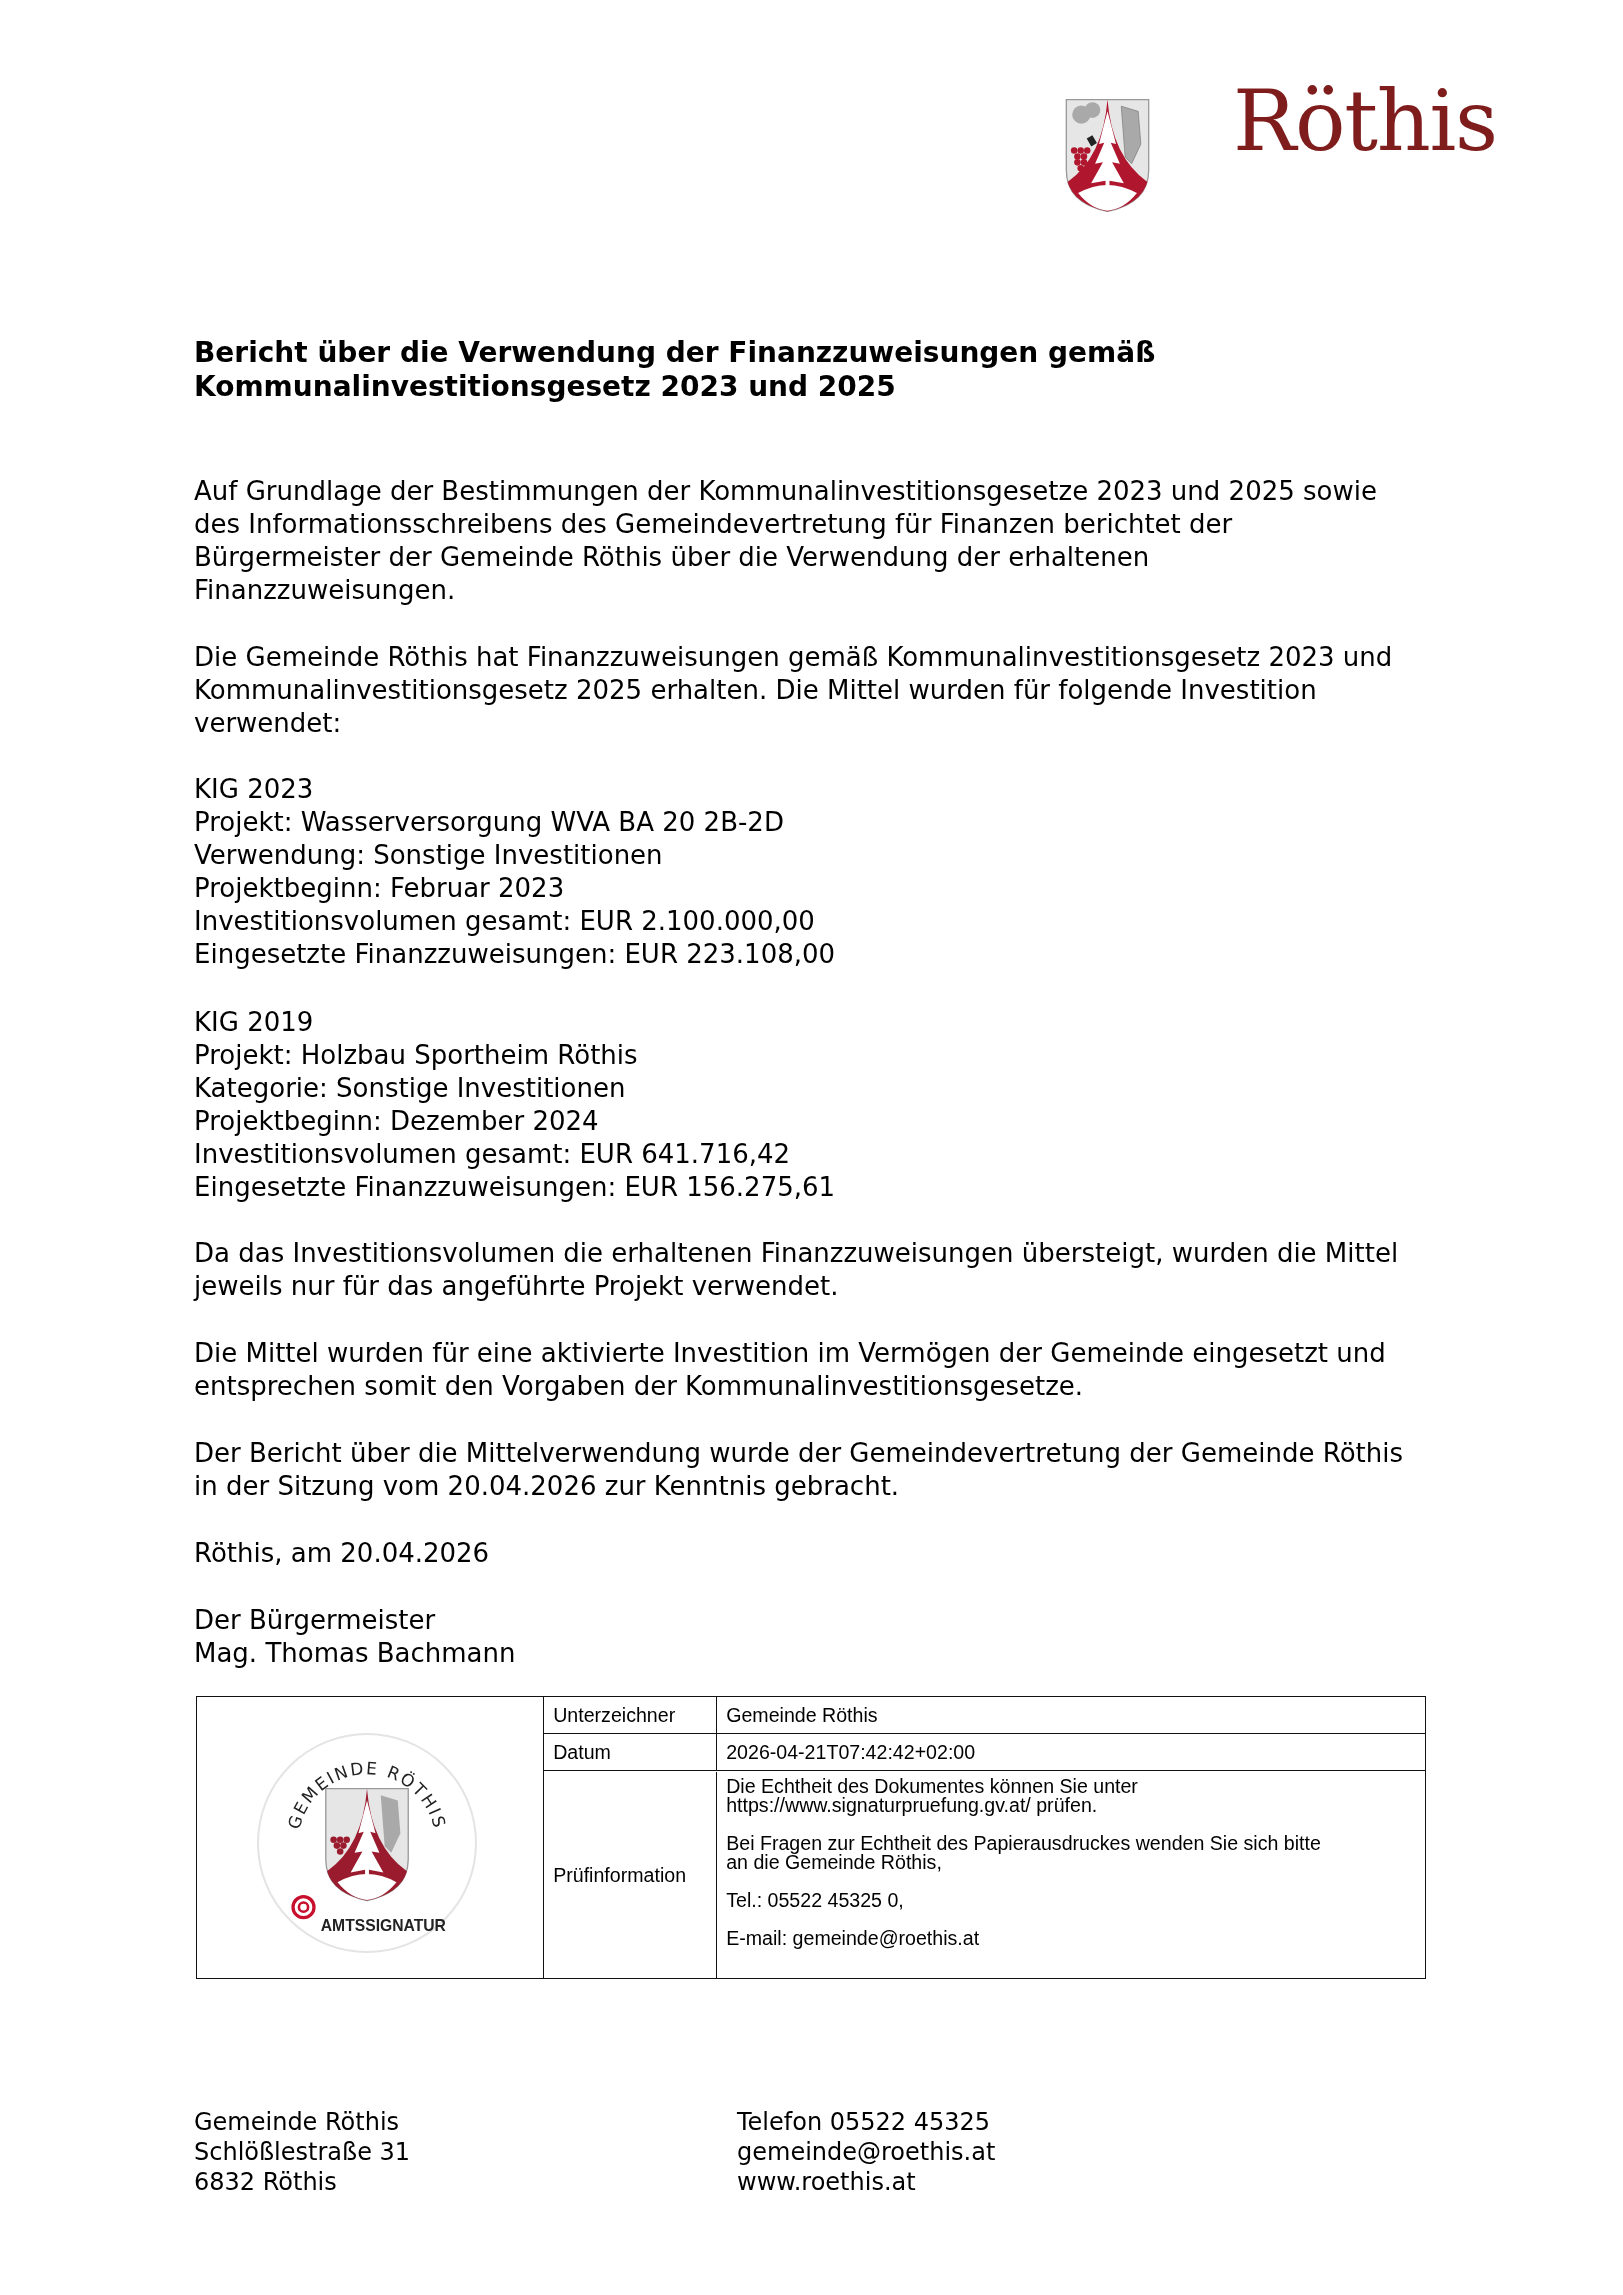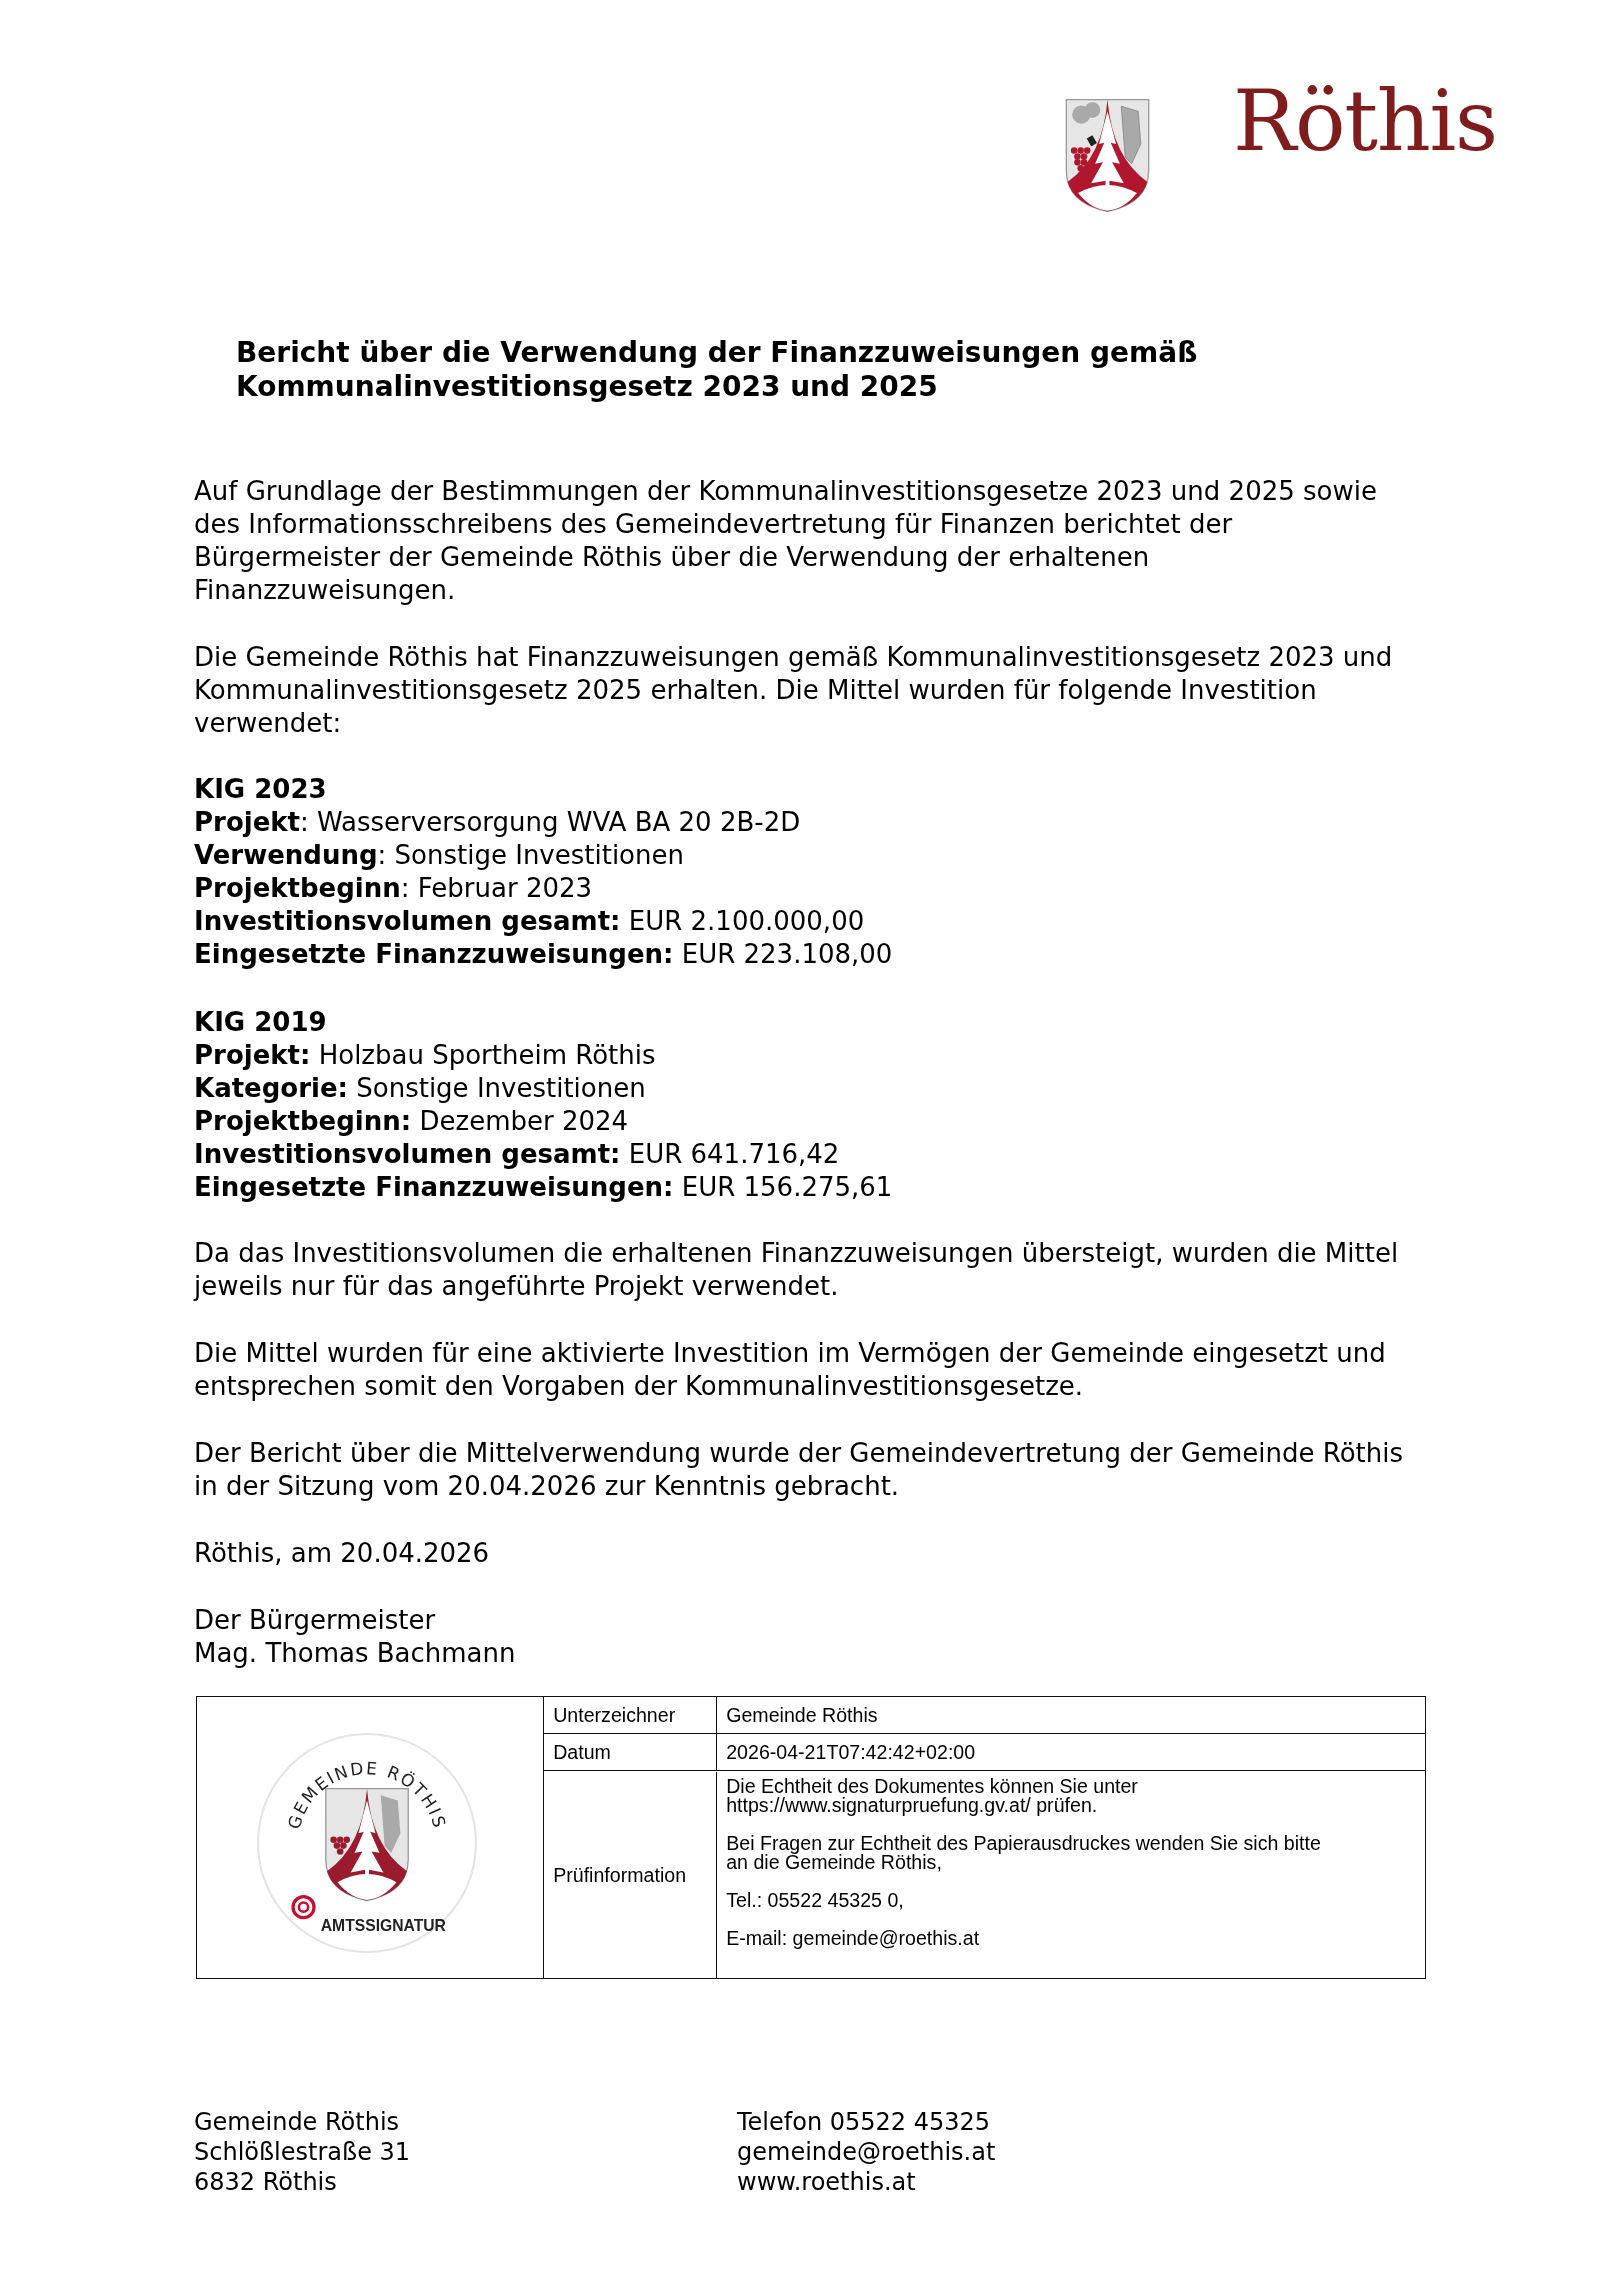--- a/index.html
+++ b/index.html
@@ -2,24 +2,24 @@
 <html style="font-size:10.5px"><head>
 <meta charset="utf-8">
 <style>
   html, body { margin:0; padding:0; background:#ffffff; }
   body { width:1623px; height:2295px; position:relative; overflow:hidden;
          font-family:"DejaVu Sans", sans-serif; color:#000; }
   .abs { position:absolute; }
   .logo-crest { left:1065px; top:98px; width:85px; height:115px; }
   .logo-word { left:1233px; top:79px; font-family:"DejaVu Serif","Liberation Serif", serif;
                font-size:84px; color:#b0172f; letter-spacing:-1.3px; line-height:1; }
-  .title { left:194px; top:336px; font-weight:bold; font-size:28px; line-height:34px;margin-left:42px; }
+  .title { left:194px; top:336px; font-weight:bold; font-size:28px; line-height:34px; }
   .para { left:194px; font-size:26px; line-height:33px; width:1276px; }
   .kig { left:194px; font-size:26px; line-height:33px; }
-  .kig b { font-weight:bold; }
+  .kig b { font-weight:normal; }
   .row { white-space:nowrap; }
   .sig-table { left:196px; top:1696px; width:1230px; height:283px;
                border:1.3px solid #111; box-sizing:border-box;
                font-family:"Liberation Sans", sans-serif; }
   .sig-left { position:absolute; left:0; top:0; width:347px; height:100%; border-right:1.3px solid #111; box-sizing:border-box; }
   .sig-col-label { position:absolute; left:347px; width:173px; border-right:1.3px solid #111; box-sizing:border-box;
                    font-size:19.6px; padding-left:9.2px; display:flex; align-items:center; }
   .sig-col-val { position:absolute; left:520px; right:0; font-size:19.6px; padding-left:9.2px; box-sizing:border-box; }
   .hline { position:absolute; left:347px; right:0; height:0; border-top:1.3px solid #111; }
   .seal { position:absolute; left:60px; top:36px; width:216px; height:216px; border-radius:50%;

